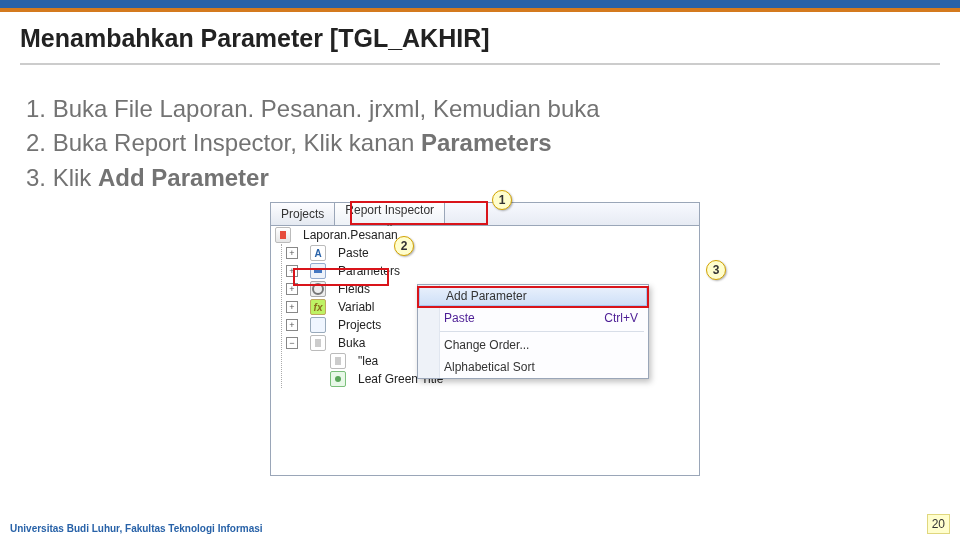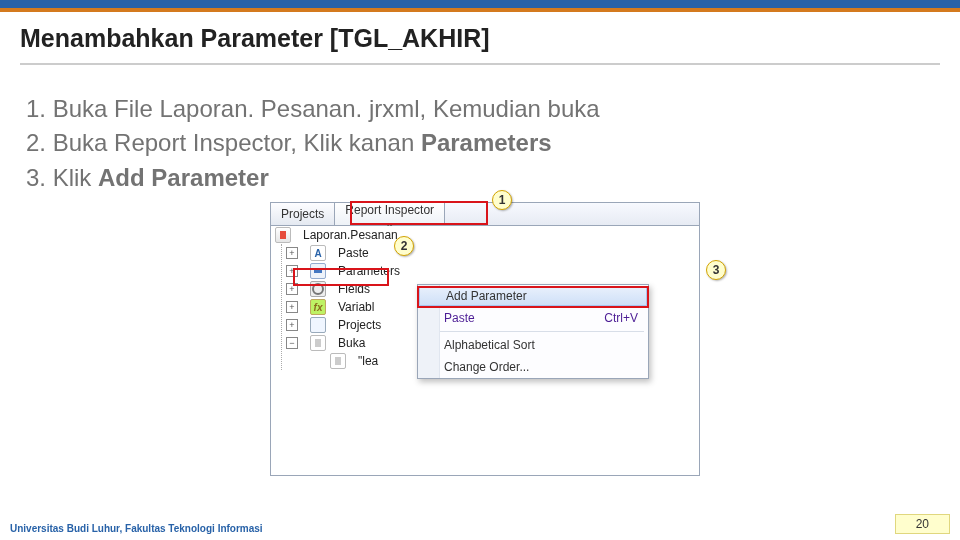--- a/index.html
+++ b/index.html
@@ -44,21 +44,21 @@
   .ctx-item { display:flex; align-items:center; justify-content:space-between; height:22px; padding:0 10px 0 26px; color:#333; position:relative; }
   .ctx-item.hl { background:linear-gradient(#e8f0fc,#cfe0f8); border:1px solid #a8c5ef; margin:1px; height:20px; }
   .ctx-item.disabled { color:#4c1d95; }
   .ctx-sep { height:1px; background:#d8dee8; margin:2px 4px; }
   .ctx-icon-left { position:absolute; left:0; top:0; bottom:0; width:22px; background:#eef2f8; border-right:1px solid #e0e6ef; }
   .callout { position:absolute; width:20px; height:20px; border-radius:50%; background:#fffecd; border:1.5px solid #d4a400; color:#333; font-size:12px; font-weight:bold; display:flex; align-items:center; justify-content:center; box-shadow:1px 1px 2px rgba(0,0,0,.3); }
   .c1 { top:-12px; left:222px; }
   .c2 { top:34px; left:124px; }
   .c3 { top:58px; right:-26px; }
   .footer { position:absolute; bottom:6px; left:10px; font-size:10px; font-weight:bold; color:#2862a8;margin-top:47px; }
-  .pagenum { position:absolute; bottom:6px; right:10px; background:#fffecd; border:1px solid #e0d77e; padding:2px 20px; font-size:12px; color:#333; }
+  .pagenum { position:absolute; bottom:6px; right:10px; background:#fffecd; border:1px solid #e0d77e; padding:2px 4px; font-size:12px; color:#333; }
   b { font-weight:bold; }
 </style>
 </head>
 <body>
 <div class="top-blue"></div>
 <div class="top-orange"></div>
 
 <div class="slide">
   <div class="title">Menambahkan Parameter [TGL_AKHIR]</div>
 
@@ -113,37 +113,42 @@
         <div class="tree-row">
           <span class="twisty">−</span>
           <span class="ticon i-title"></span>
           <span class="label">Buka</span>
         </div>
         <div class="tree-row" style="padding-left:22px">
           <span class="spacer"></span>
           <span class="ticon i-title"></span>
           <span class="label">"lea</span>
         </div>
+        <div class="tree-row" style="padding-left:22px">
+          <span class="spacer"></span>
+          <span class="ticon i-leaf"></span>
+          <span class="label">Leaf Green Title</span>
+        </div>
       </div>
 
       <div class="ctx-menu">
         <div class="ctx-icon-left"></div>
         <div class="ctx-item hl">
           <span>Add Parameter</span>
         </div>
         <div class="ctx-item disabled">
           <span>Paste</span>
           <span>Ctrl+V</span>
         </div>
         <div class="ctx-sep"></div>
         <div class="ctx-item">
-          <span>Alphabetical Sort</span>
+          <span>Change Order...</span>
         </div>
         <div class="ctx-item">
-          <span>Change Order...</span>
+          <span>Alphabetical Sort</span>
         </div>
       </div>
 
       <div class="red-box rb-params"></div>
       <div class="red-box rb-menu"></div>
     </div>
 
     <div class="red-box rb-tab"></div>
 
     <div class="callout c1">1</div>

